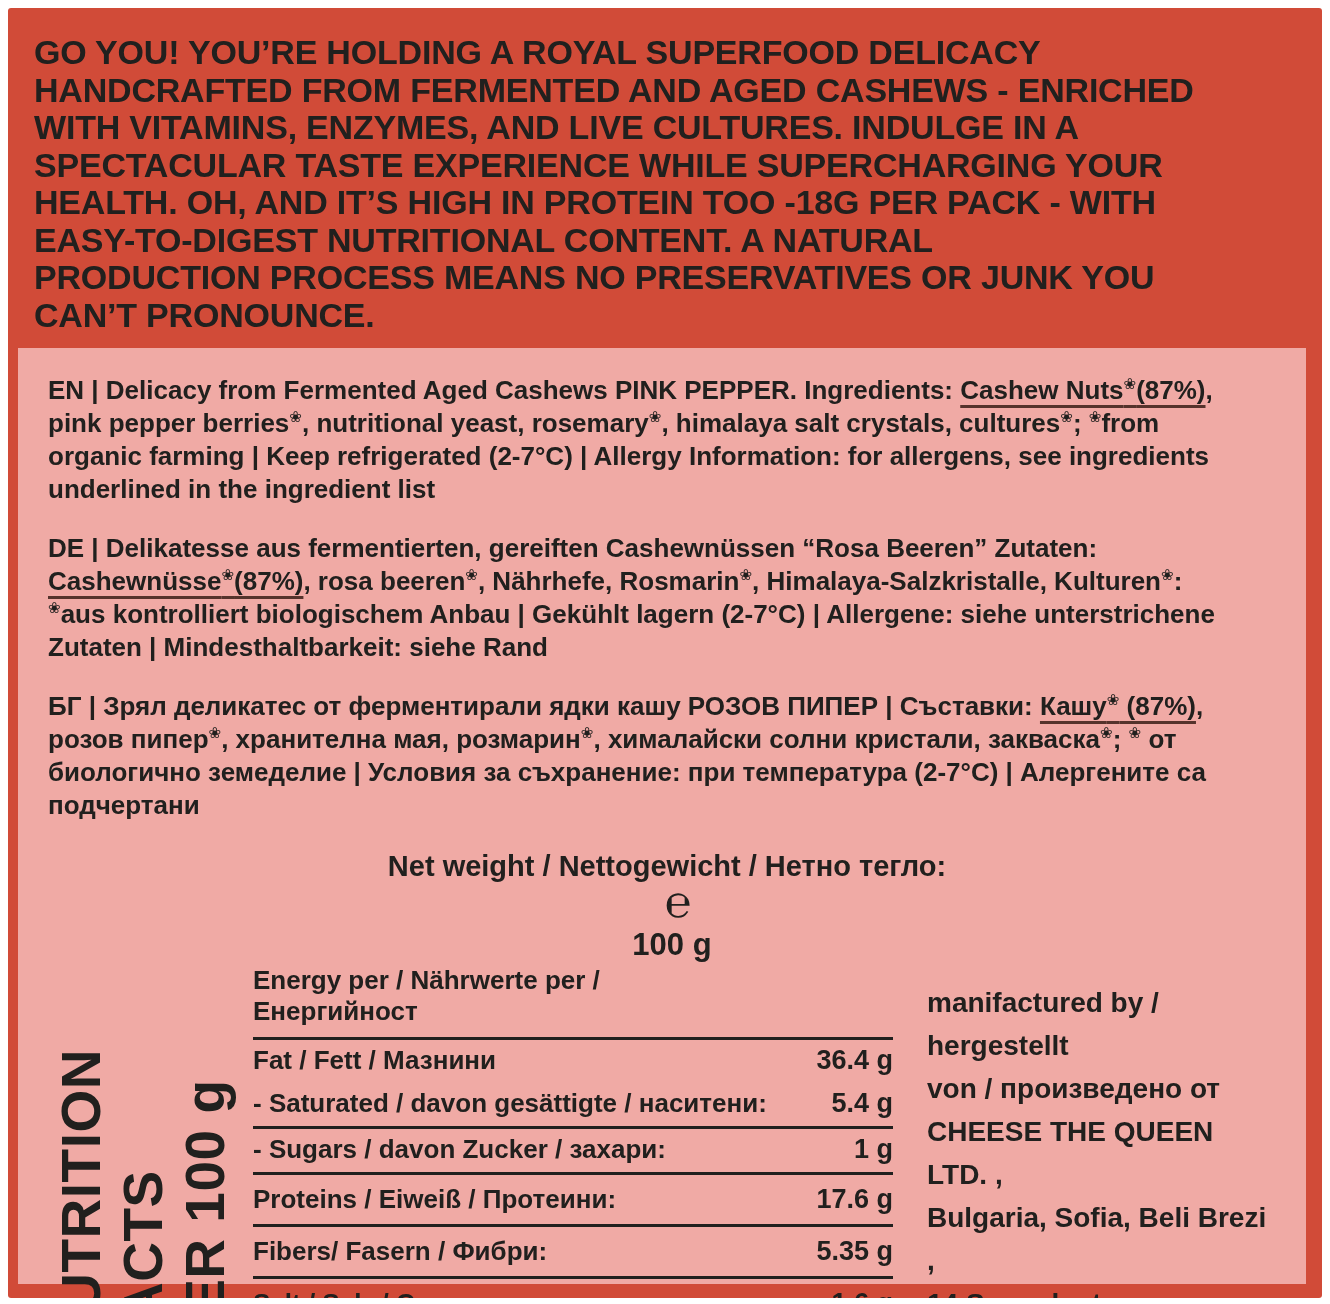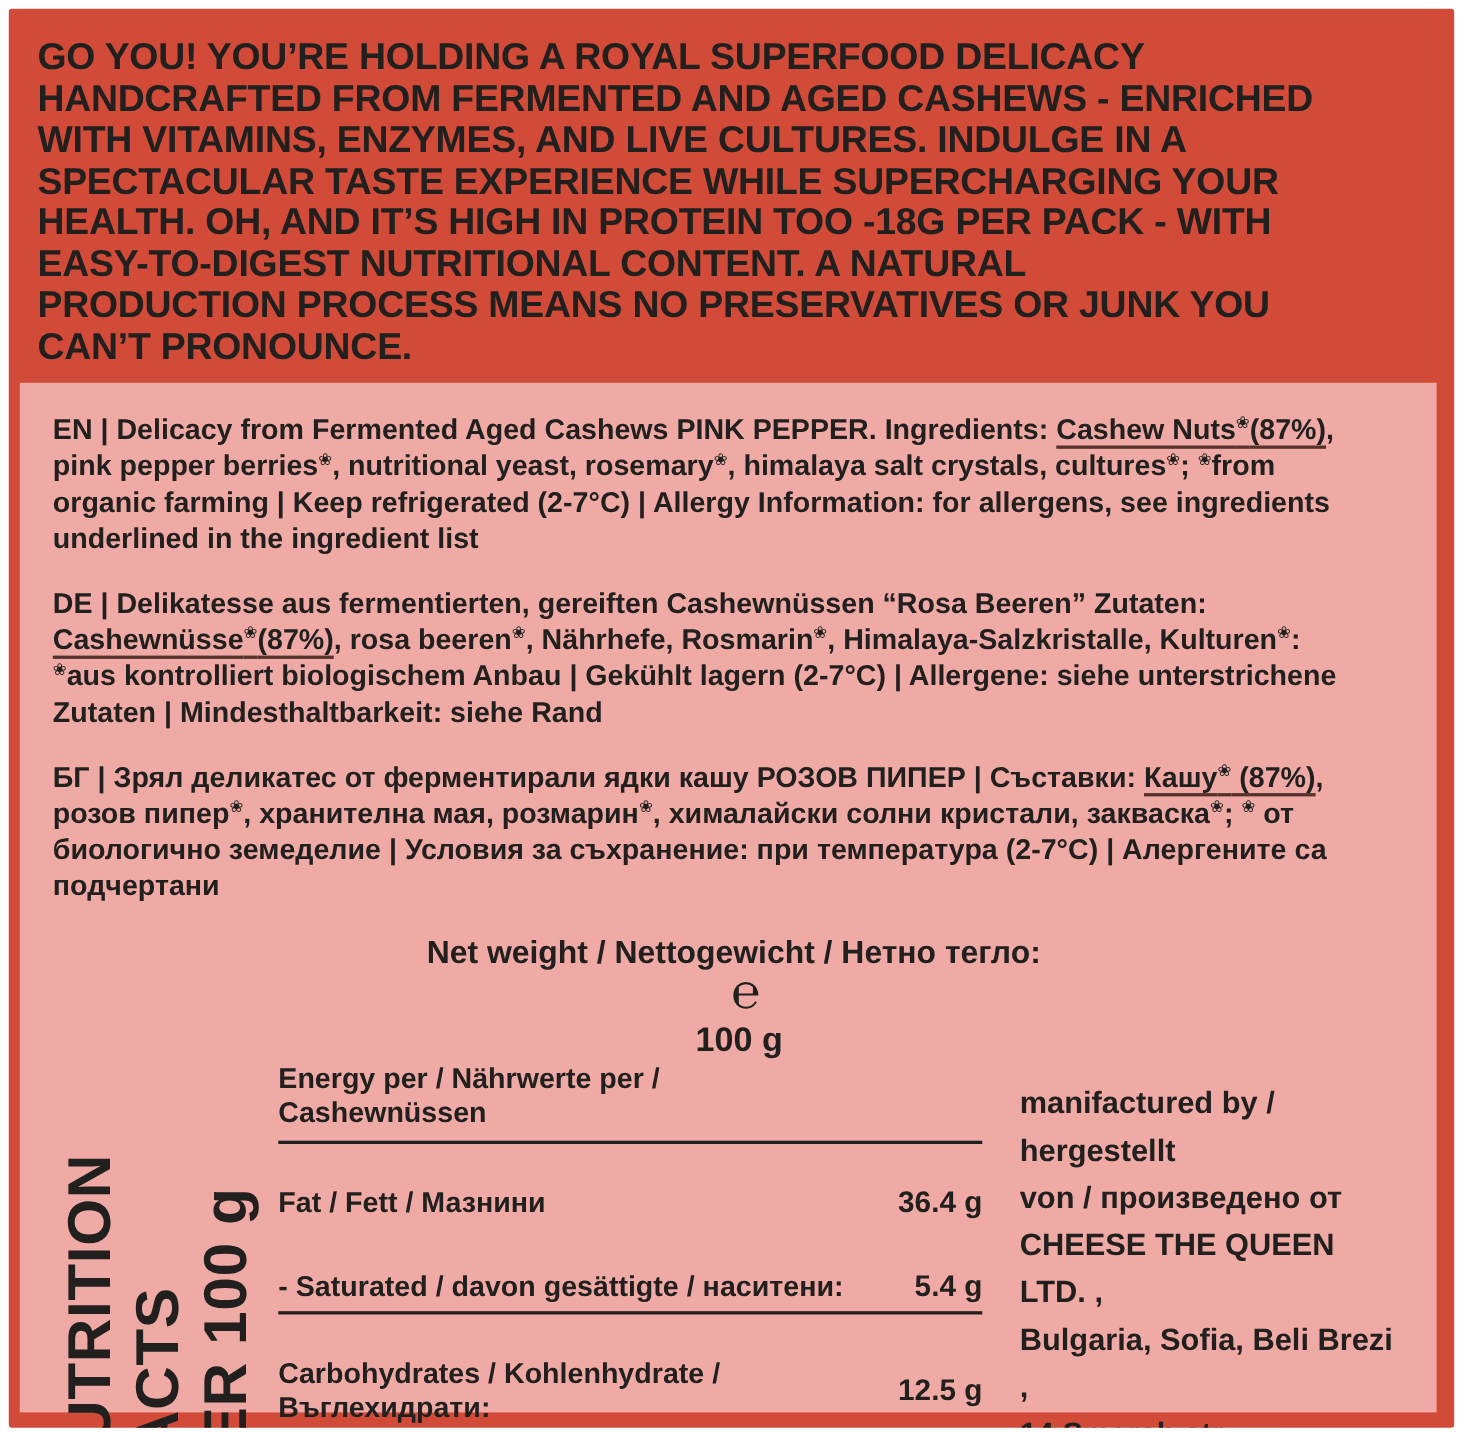--- a/index.html
+++ b/index.html
@@ -54,21 +54,21 @@
   }
 
   .ntable { width:640px; flex:none; display:flex; flex-direction:column; }
   .nrow {
     display:flex; justify-content:space-between; align-items:center;
     font-size:26px; font-weight:600; padding:9px 0;
   }
   .nrow .nvalue { font-size:27px; font-weight:700; white-space:nowrap; }
   .nrow-energy { padding:0 0 10px 0; }
   .nrow-energy .nlabel { white-space:pre-line; line-height:31px; }
-  .nrow-tight { padding:5px 0 7px 0;margin-top:33px; }
+  .nrow-tight { padding:5px 0 7px 0; }
   .nsep { border-top:3px solid var(--ink,#21201e); }
 
   .right-col { margin-left:34px; width:350px; padding-top:16px; }
   .mfr-text { font-size:28px; font-weight:600; line-height:43px; white-space:pre-line; }
 
   .brand-logo { margin-top:24px; }
   .logo-line1 { position:relative; font-size:70px; font-weight:800; letter-spacing:1px; line-height:1; padding-top:58px; width:330px; }
   .crown-svg { position:absolute; left:16px; top:0; width:120px; height:90px; }
 </style>
 </head>
@@ -101,50 +101,50 @@
 
       <div class="vlabel">
         <div class="vlabel-text">NUTRITION
 FACTS
 PER 100 g</div>
       </div>
 
       <div class="ntable">
         <div class="nrow nrow-energy">
           <div class="nlabel">Energy per / Nährwerte per /
-Cashewnüssen</div>
+Енергийност</div>
         </div>
         <div class="nsep"></div>
 
         <div class="nrow nrow-tight">
           <div class="nlabel">Fat / Fett / Мазнини</div>
           <div class="nvalue">36.4 g</div>
         </div>
         <div class="nrow nrow-tight">
           <div class="nlabel">- Saturated / davon gesättigte / наситени:</div>
           <div class="nvalue">5.4 g</div>
         </div>
         <div class="nsep"></div>
 
         <div class="nrow nrow-tight">
-          <div class="nlabel">Carbohydrates / Kohlenhydrate / Въглехидрати:</div>
-          <div class="nvalue">12.5 g</div>
-        </div>
-        <div class="nrow nrow-tight">
           <div class="nlabel">- Sugars / davon Zucker / захари:</div>
           <div class="nvalue">1 g</div>
         </div>
         <div class="nsep"></div>
 
         <div class="nrow">
           <div class="nlabel">Proteins / Eiweiß / Протеини:</div>
           <div class="nvalue">17.6 g</div>
         </div>
         <div class="nsep"></div>
 
+        <div class="nrow">
+          <div class="nlabel">Fibers/ Fasern / Фибри:</div>
+          <div class="nvalue">5.35 g</div>
+        </div>
         <div class="nsep"></div>
 
         <div class="nrow">
           <div class="nlabel">Salt / Salz / Сол:</div>
           <div class="nvalue">1.6 g</div>
         </div>
       </div>
 
       <div class="right-col">
         <div class="mfr-text">manifactured by / hergestellt

